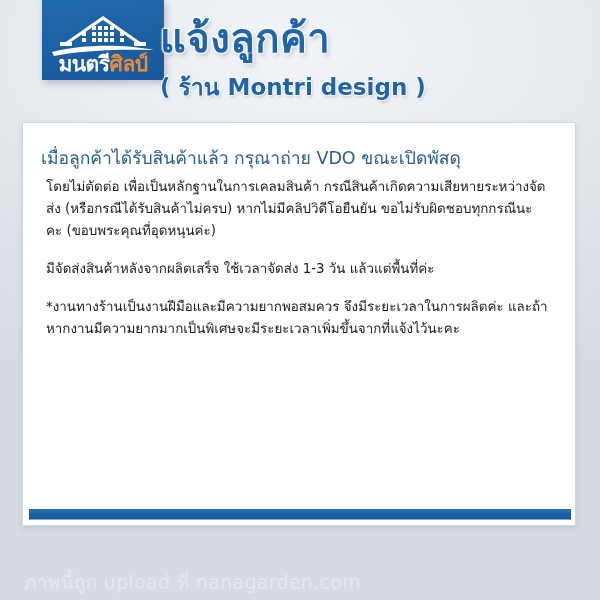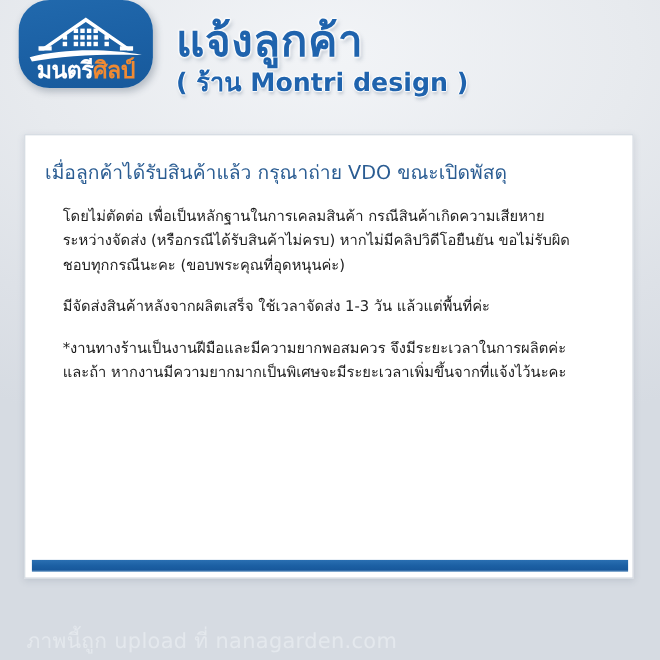--- a/index.html
+++ b/index.html
@@ -11,24 +11,23 @@
   #page{
     position:relative;width:600px;height:600px;
     background:
       radial-gradient(ellipse 620px 360px at 50% 8%, #f2f4f7 0%, #e7eaee 45%, #dde1e7 75%, #d6dbe2 100%);
   }
   
   #header{
     position:absolute;left:0;top:0;width:600px;height:120px;
   }
   #logo-box{
-    position:absolute;left:17px;top:0px;width:122px;height:80px;
+    position:absolute;left:42px;top:0px;width:122px;height:80px;
     background:linear-gradient(170deg,#2169ad 0%,#1b60a4 55%,#17599b 100%);
     box-shadow:2px 3px 7px rgba(60,75,95,.30);
-    border-radius:28px;
   }
   #logo-art{position:absolute;left:0;top:0;width:122px;height:98px;}
   .logo-word{
     position:absolute;left:0;top:52px;width:122px;text-align:center;
     font-size:21px;font-weight:bold;letter-spacing:-.5px;
     line-height:24px;white-space:nowrap;
   }
   .logo-word .w1{color:#ffffff;}
   .logo-word .w2{color:#ef8a33;}
 
@@ -37,21 +36,21 @@
   }
   #main-title{
     font-size:40px;font-weight:bold;color:#1f63ad;line-height:48px;
     letter-spacing:.5px;
     text-shadow:
        0 0 3px #ffffff, 1px 0 2px #ffffff, -1px 0 2px #ffffff,
        0 1px 2px #ffffff, 0 -1px 2px #ffffff,
        2px 3px 4px rgba(120,135,155,.45);
   }
   #sub-title{
-    margin-top:0;
+    margin-top:11px;
     font-size:23px;font-weight:bold;color:#1f63ad;line-height:28px;
     text-shadow:
        0 0 2px #ffffff, 1px 0 1px #ffffff, -1px 0 1px #ffffff,
        0 1px 1px #ffffff, 0 -1px 1px #ffffff,
        1px 2px 3px rgba(120,135,155,.45);
   }
 
   
   #card{
     position:absolute;left:22px;top:122px;width:554px;height:404px;
@@ -68,21 +67,21 @@
     position:absolute;left:6px;bottom:5px;width:542px;height:10px;
     background:linear-gradient(180deg,#2a6fb2 0%,#1b5fa3 55%,#17579a 100%);
     border-bottom:1px solid #7fa7cd;
   }
 
   .lead{
     font-size:17.5px;color:#2a5c92;line-height:26px;
     margin:0 0 4px 0;white-space:nowrap;
   }
   p.para{
-    font-size:13.4px;color:#1d1d1d;line-height:22px;margin:16px;
+    font-size:13.4px;color:#1d1d1d;line-height:22px;margin:5px;
   }
   p.para.gap{margin-top:16px;}
   p.note{
     font-size:12.7px;color:#3c6fa4;line-height:21px;margin:30px 0 0 0;
   }
 
   
   #watermark{
     position:absolute;left:24px;top:567px;
     font-size:19px;color:#e9edf1;opacity:.75;

